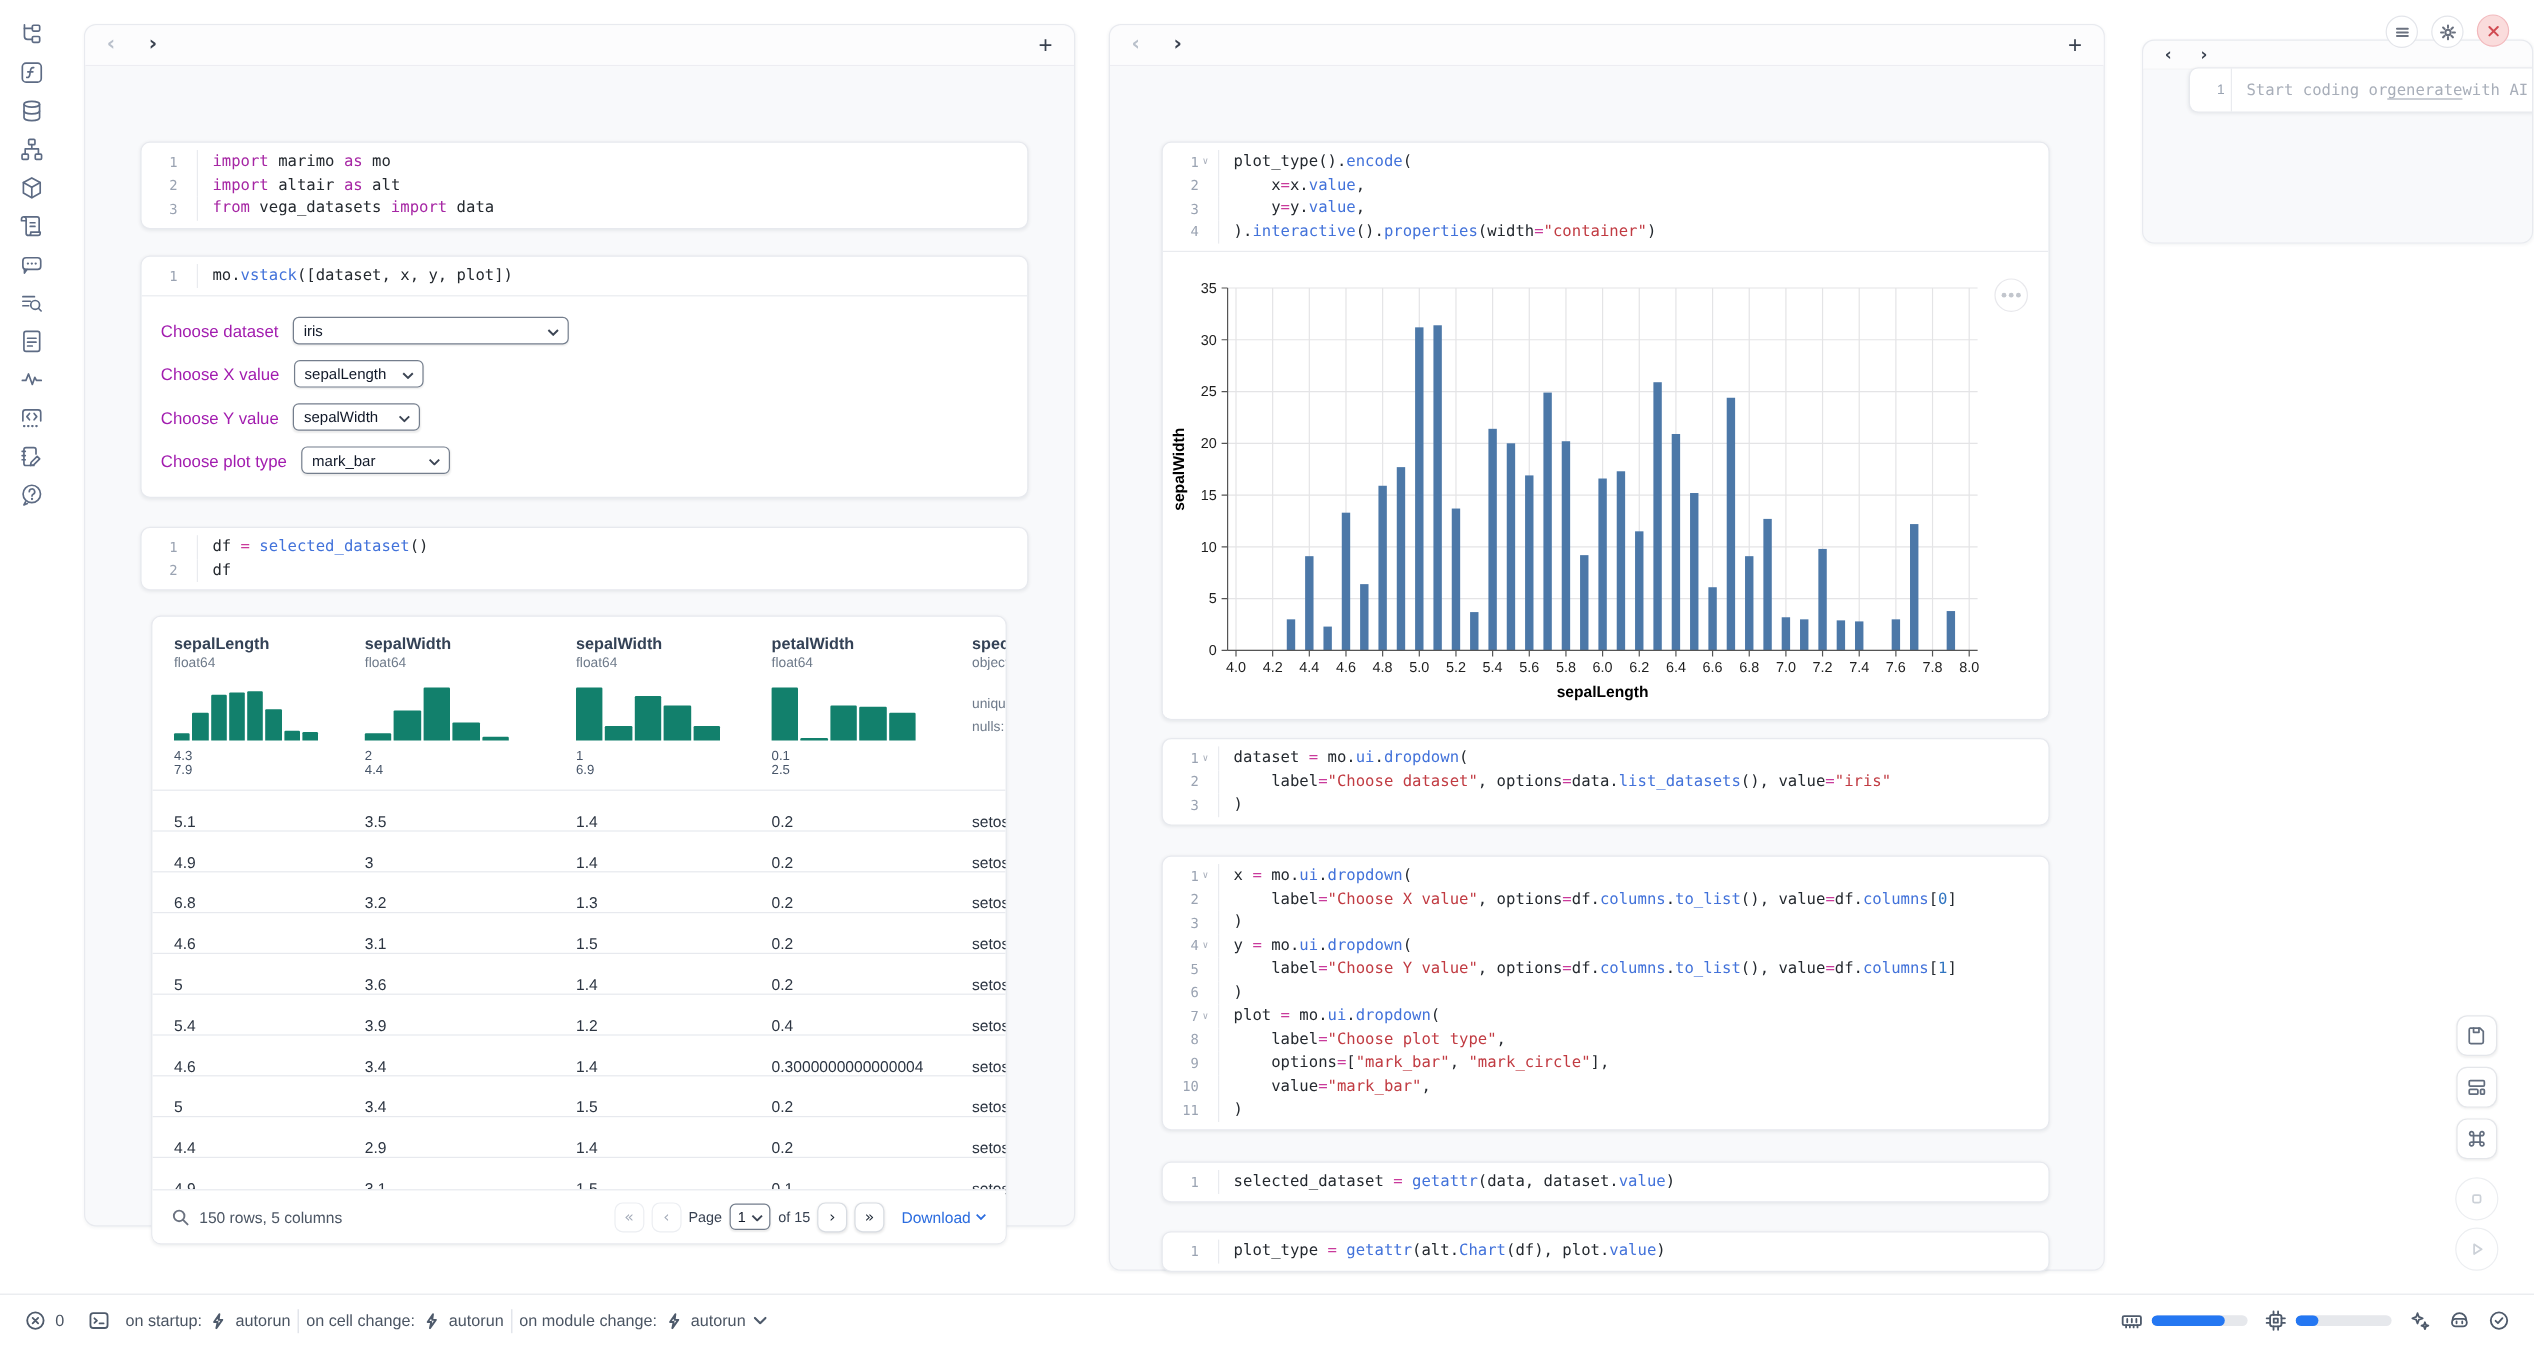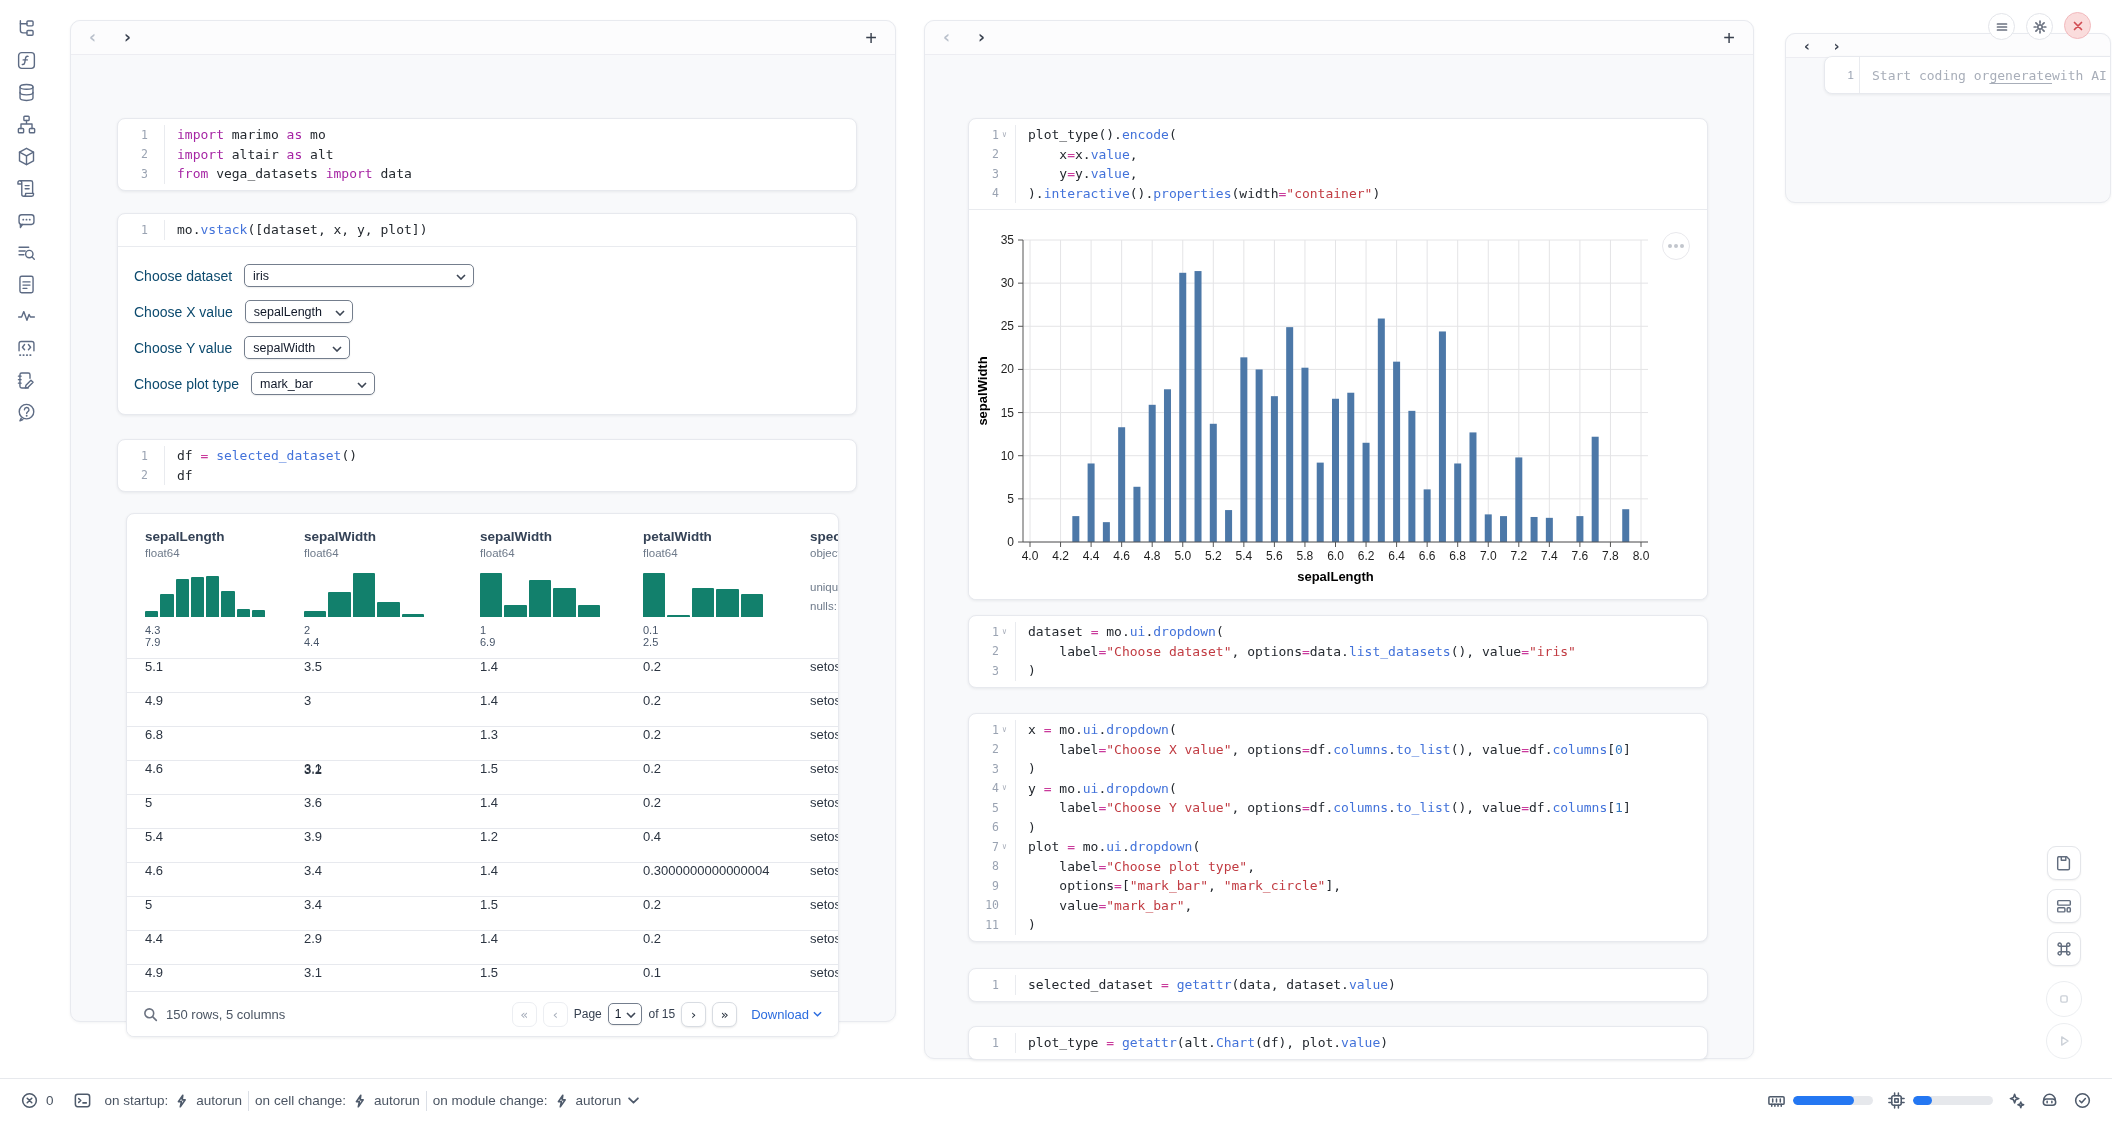--- a/index.html
+++ b/index.html
@@ -31,37 +31,37 @@
   .gut{width:46px;flex:none;display:flex;justify-content:flex-end;align-items:center;padding-right:5px;box-sizing:border-box;}
   .ln{color:#9aa3b2;font-size:11.5px;text-align:right;}
   .fold{width:11px;font-size:8px;color:#aab0bc;text-align:center;line-height:1;}
   .cl-code{border-left:1px solid #e9ebef;padding-left:12px;white-space:pre;display:flex;align-items:center;flex:1;}
   .tok-d{color:#24292f;} .tok-k{color:#a626a4;} .tok-f{color:#4272da;}
   .tok-s{color:#c13b42;} .tok-o{color:#c93a9b;} .tok-n{color:#2f74c0;}
   
   .vstack-out{padding:17px 0 18px 16px;}
   .ctl-row{display:flex;align-items:center;gap:12px;margin-bottom:12px;height:24px;}
   .ctl-row:last-child{margin-bottom:0;}
-  .ctl-label{font-size:14px;color:#0c4a6e;}
+  .ctl-label{font-size:14px;color:#a21caf;}
   .sel{height:23px;border:1px solid #747e8d;border-radius:5px;background:#fff;display:inline-flex;align-items:center;padding:0 8px;font-size:12.5px;color:#101828;position:relative;box-sizing:border-box;box-shadow:0 1px 1.5px rgba(0,0,0,.08);cursor:pointer;}
   .sel .car{width:10px;height:6px;stroke:#3c4554;stroke-width:1.6;fill:none;position:absolute;right:7px;top:9px;}
   .sel .sel-val{padding-right:18px;}
   
   #table-card{left:55px;top:458px;width:713px;height:524px;}
   .t-head{display:flex;padding:15px 0 0 18px;}
   .t-col{flex:none;box-sizing:border-box;}
   .t-name{font-size:13.5px;font-weight:bold;color:#344256;}
   .t-type{font-size:11.5px;color:#6e7a8a;margin-top:3px;}
   .hist{display:flex;align-items:flex-end;gap:2px;height:46px;width:120px;margin-top:12px;}
   .hist div{flex:1;background:#12806c;border-radius:1px 1px 0 0;}
   .minmax{display:flex;justify-content:space-between;width:120px;font-size:11px;color:#475569;margin-top:7px;padding-bottom:10px;flex-direction:column;}
   .t-stats div{font-size:11.5px;color:#6e7a8a;white-space:nowrap;}
   .t-stats div:first-child{margin-top:22px;}
   .t-stats div:last-child{margin-top:7px;}
-  .t-row{display:flex;height:33px;align-items:flex-start;border-top:1px solid #e7e9ee;padding-left:18px;font-size:13px;color:#2c3542;}
+  .t-row{display:flex;height:33px;align-items:flex-end;border-top:1px solid #e7e9ee;padding-left:18px;font-size:13px;color:#2c3542;}
   .t-cell{flex:none;white-space:nowrap;overflow:hidden;}
   .t-foot{position:absolute;left:0;right:0;bottom:0;height:45px;border-top:1px solid #e7e9ee;display:flex;align-items:center;padding:0 16px;box-sizing:border-box;background:#fff;}
   .t-foot .search-ic{width:15px;height:15px;stroke:#6b7280;fill:none;stroke-width:1.7;stroke-linecap:round;}
   .t-summary{font-size:13px;color:#4b5563;margin-left:8px;}
   .pager{margin-left:auto;display:flex;align-items:center;gap:6px;}
   .pgbtn{width:25px;height:25px;border:1px solid #d8dce2;border-radius:7px;background:#fff;color:#1f2937;font-size:13px;display:flex;align-items:center;justify-content:center;box-shadow:0 1px 2px rgba(0,0,0,.09);cursor:pointer;font-family:"DejaVu Sans",sans-serif;padding:0;}
   .pgbtn.dim{border-color:#eceef2;color:#a6adba;box-shadow:none;}
   .pglab{font-size:12px;color:#374151;}
   .pagesel{height:22px;padding:0 6px;}
   .pagesel .sel-val{padding-right:14px;font-size:12px;}

